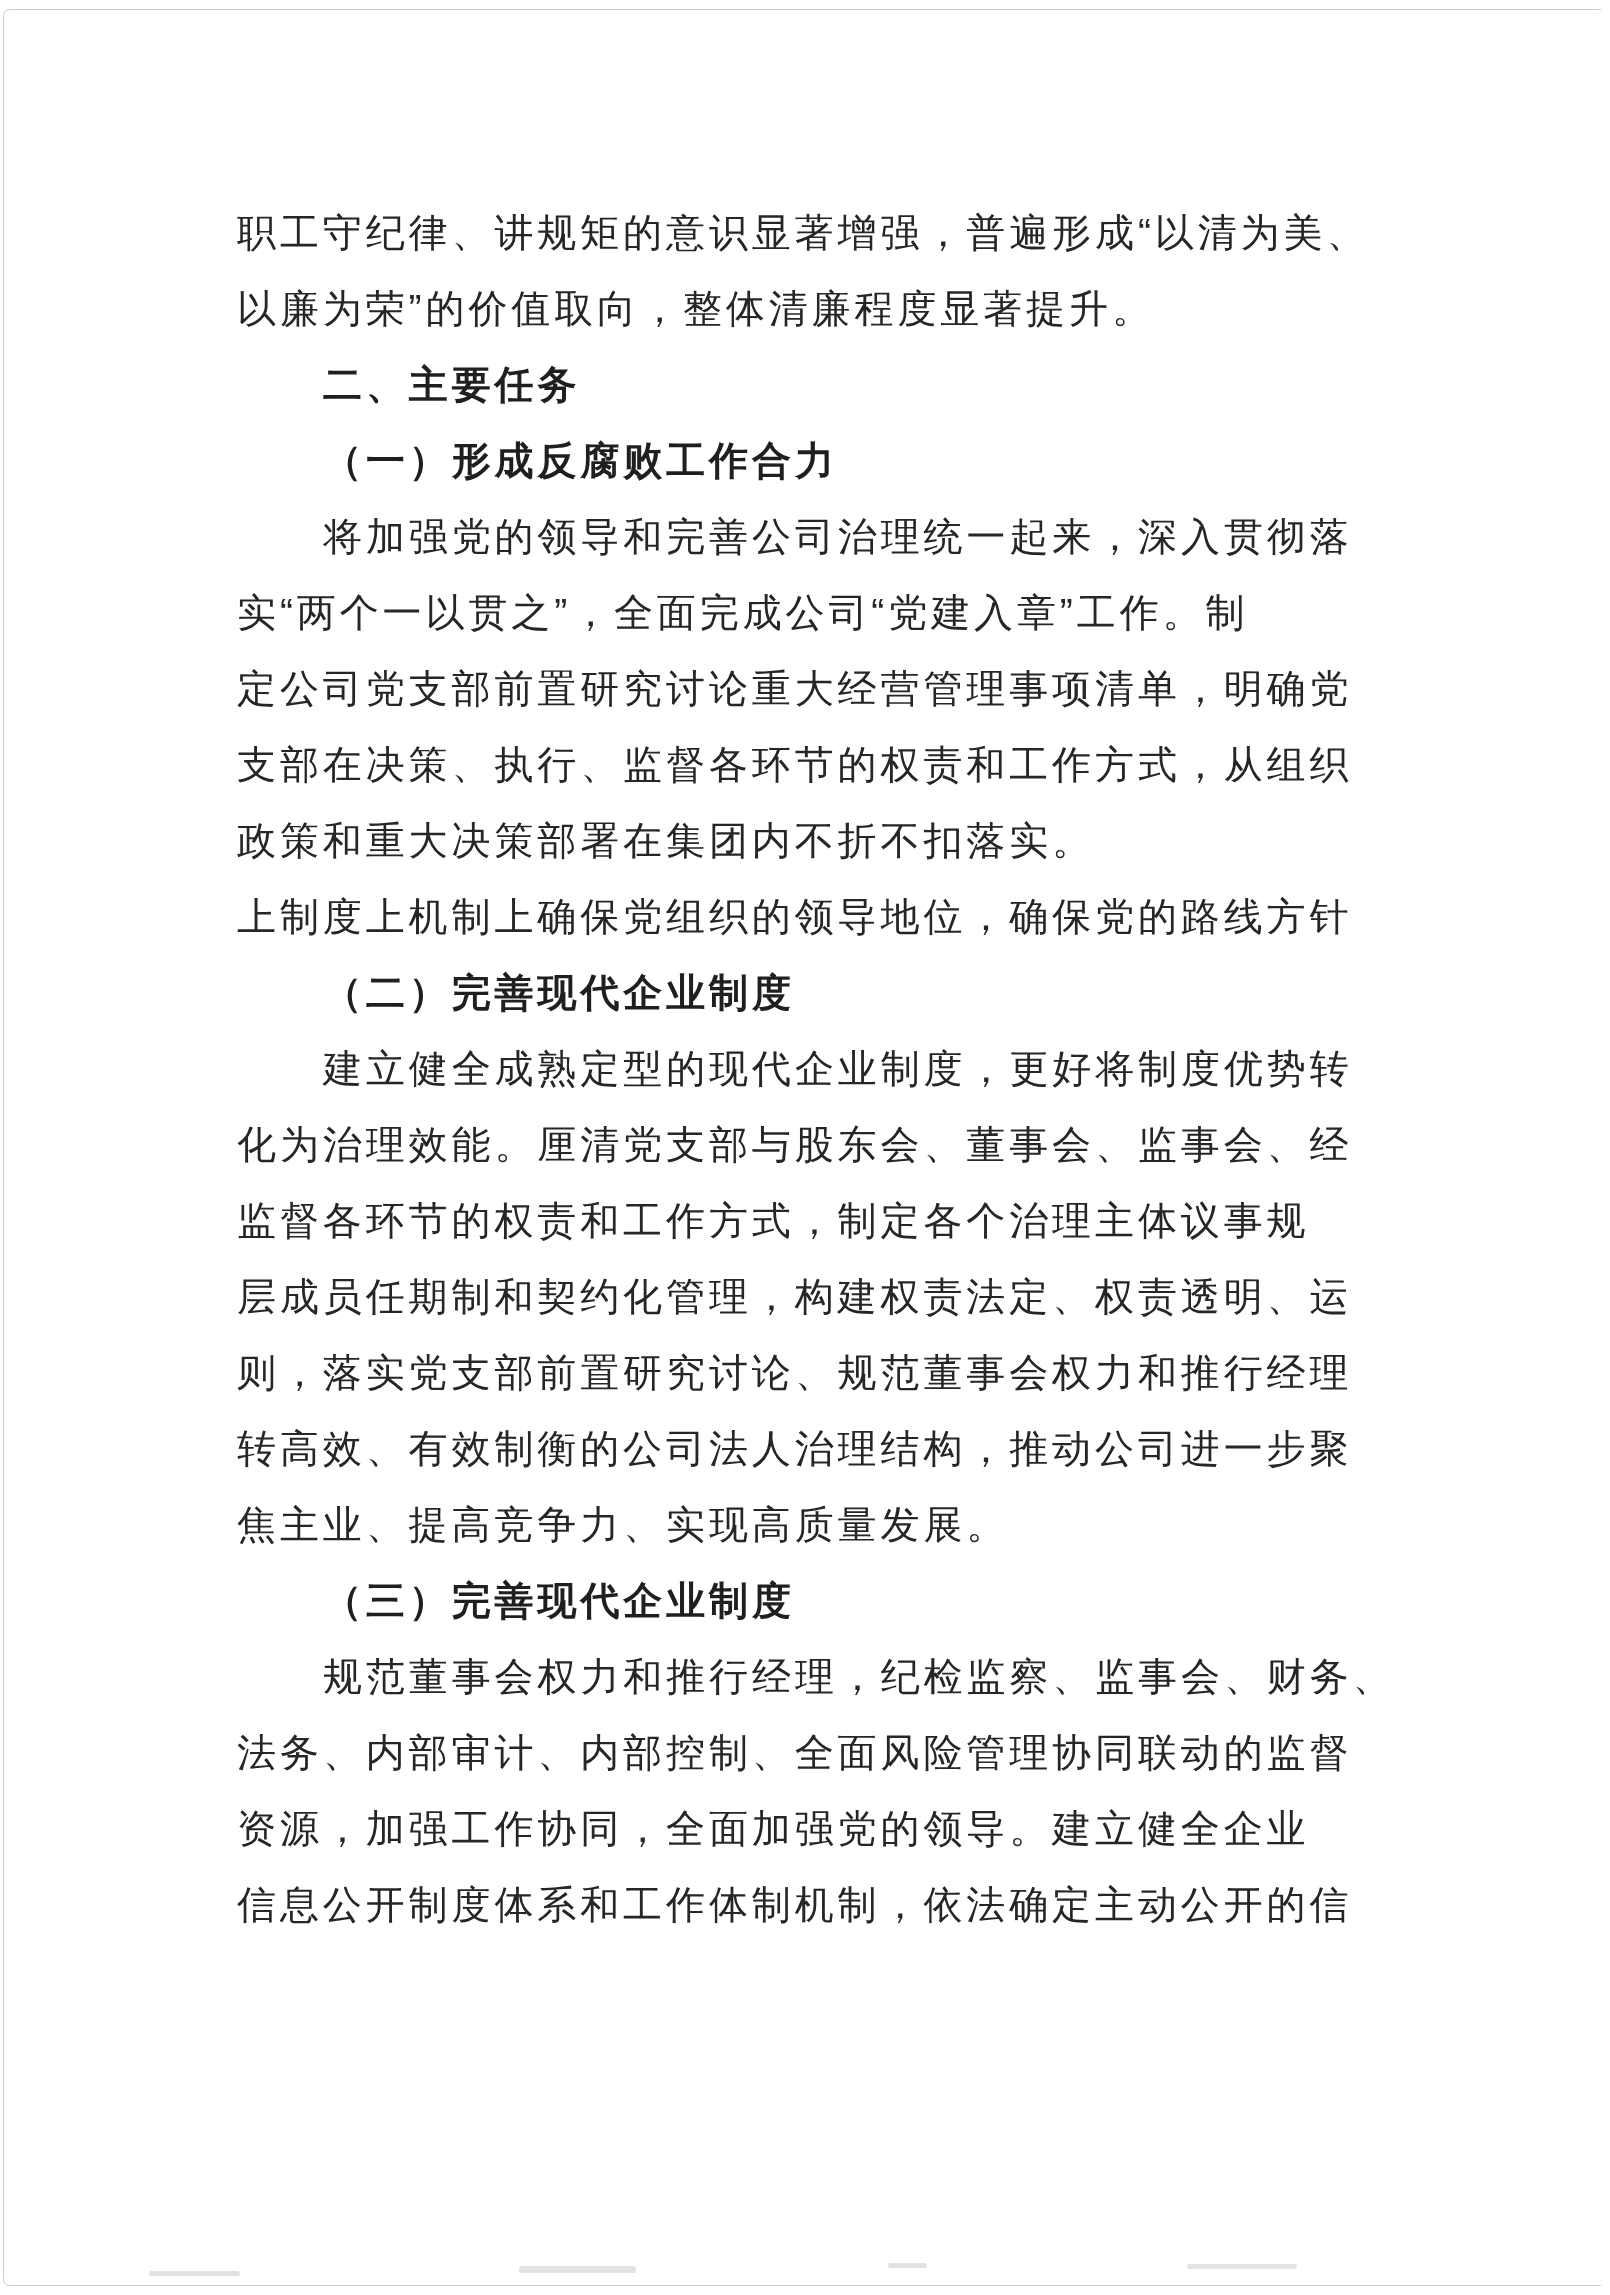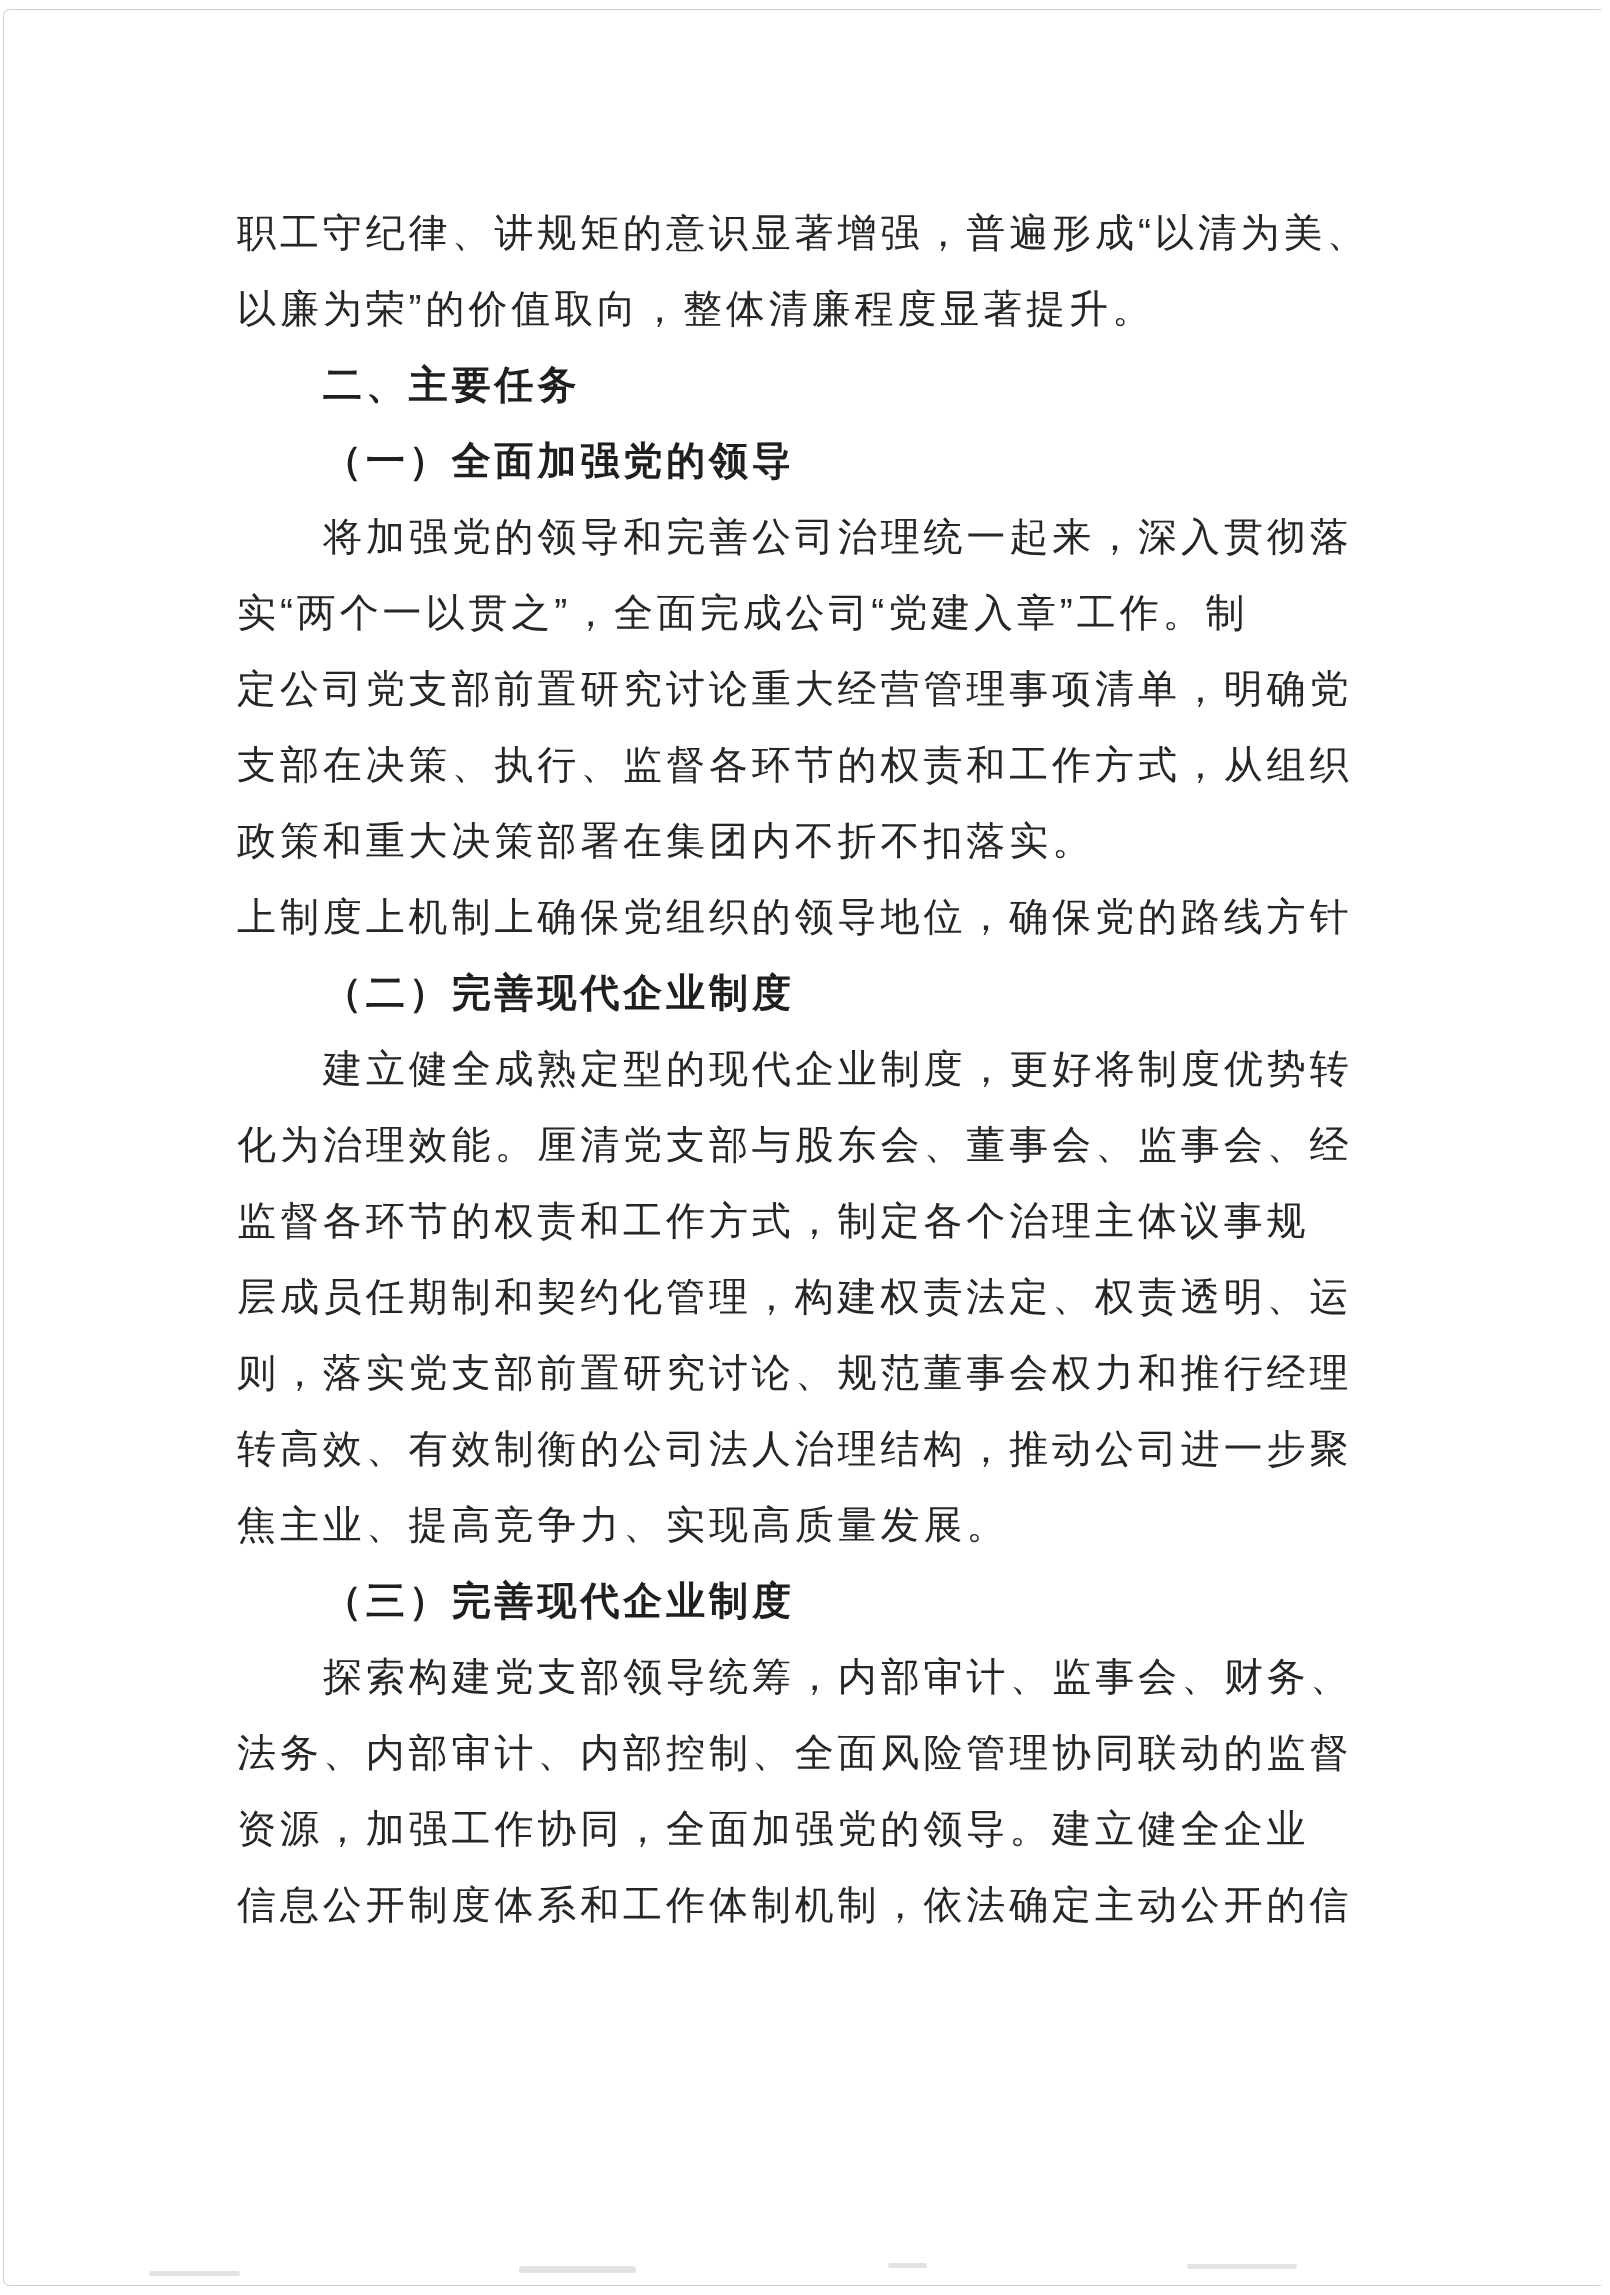--- a/index.html
+++ b/index.html
@@ -68,37 +68,37 @@
 <body>
 
 <div class="canvas">
 
   <div class="page-border"></div>
 
   <div class="text-block">
     <div class="line">职工守纪律、讲规矩的意识显著增强，普遍形成“以清为美、</div>
     <div class="line">以廉为荣”的价值取向，整体清廉程度显著提升。</div>
     <div class="line heading">二、主要任务</div>
-    <div class="line heading">（一）全面加强党的领导</div>
+    <div class="line heading">（一）形成反腐败工作合力</div>
     <div class="line indent">将加强党的领导和完善公司治理统一起来，深入贯彻落</div>
     <div class="line">实“两个一以贯之”，全面完成公司“党建入章”工作。制</div>
     <div class="line">定公司党支部前置研究讨论重大经营管理事项清单，明确党</div>
     <div class="line">支部在决策、执行、监督各环节的权责和工作方式，从组织</div>
     <div class="line">政策和重大决策部署在集团内不折不扣落实。</div>
     <div class="line">上制度上机制上确保党组织的领导地位，确保党的路线方针</div>
     <div class="line heading">（二）完善现代企业制度</div>
     <div class="line indent">建立健全成熟定型的现代企业制度，更好将制度优势转</div>
     <div class="line">化为治理效能。厘清党支部与股东会、董事会、监事会、经</div>
     <div class="line">监督各环节的权责和工作方式，制定各个治理主体议事规</div>
     <div class="line">层成员任期制和契约化管理，构建权责法定、权责透明、运</div>
     <div class="line">则，落实党支部前置研究讨论、规范董事会权力和推行经理</div>
     <div class="line">转高效、有效制衡的公司法人治理结构，推动公司进一步聚</div>
     <div class="line">焦主业、提高竞争力、实现高质量发展。</div>
     <div class="line heading">（三）完善现代企业制度</div>
-    <div class="line indent">探索构建党支部领导统筹，内部审计、监事会、财务、</div>
+    <div class="line indent">规范董事会权力和推行经理，纪检监察、监事会、财务、</div>
     <div class="line">法务、内部审计、内部控制、全面风险管理协同联动的监督</div>
     <div class="line">资源，加强工作协同，全面加强党的领导。建立健全企业</div>
     <div class="line">信息公开制度体系和工作体制机制，依法确定主动公开的信</div>
   </div>
 
   <div class="smudge s1"></div>
   <div class="smudge s2"></div>
   <div class="smudge s3"></div>
   <div class="smudge s4"></div>
 

